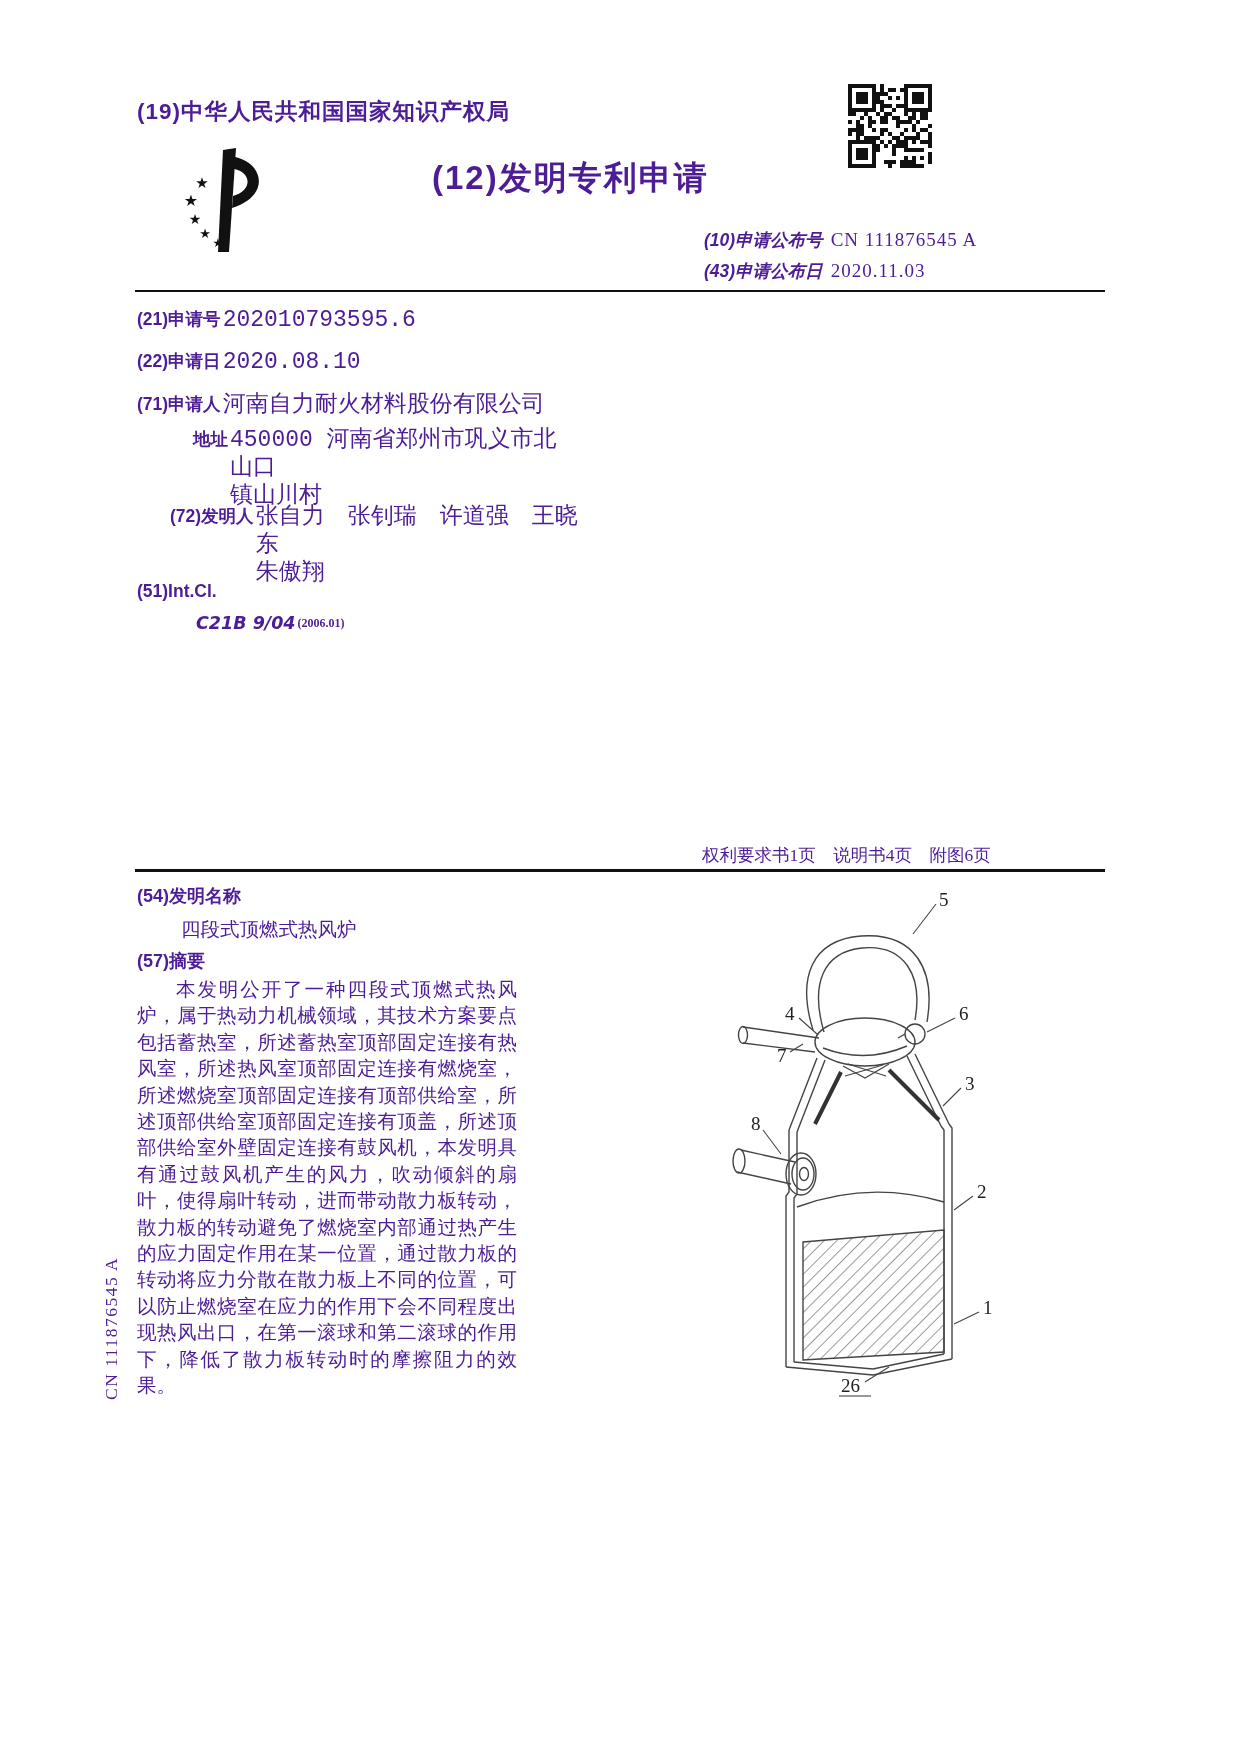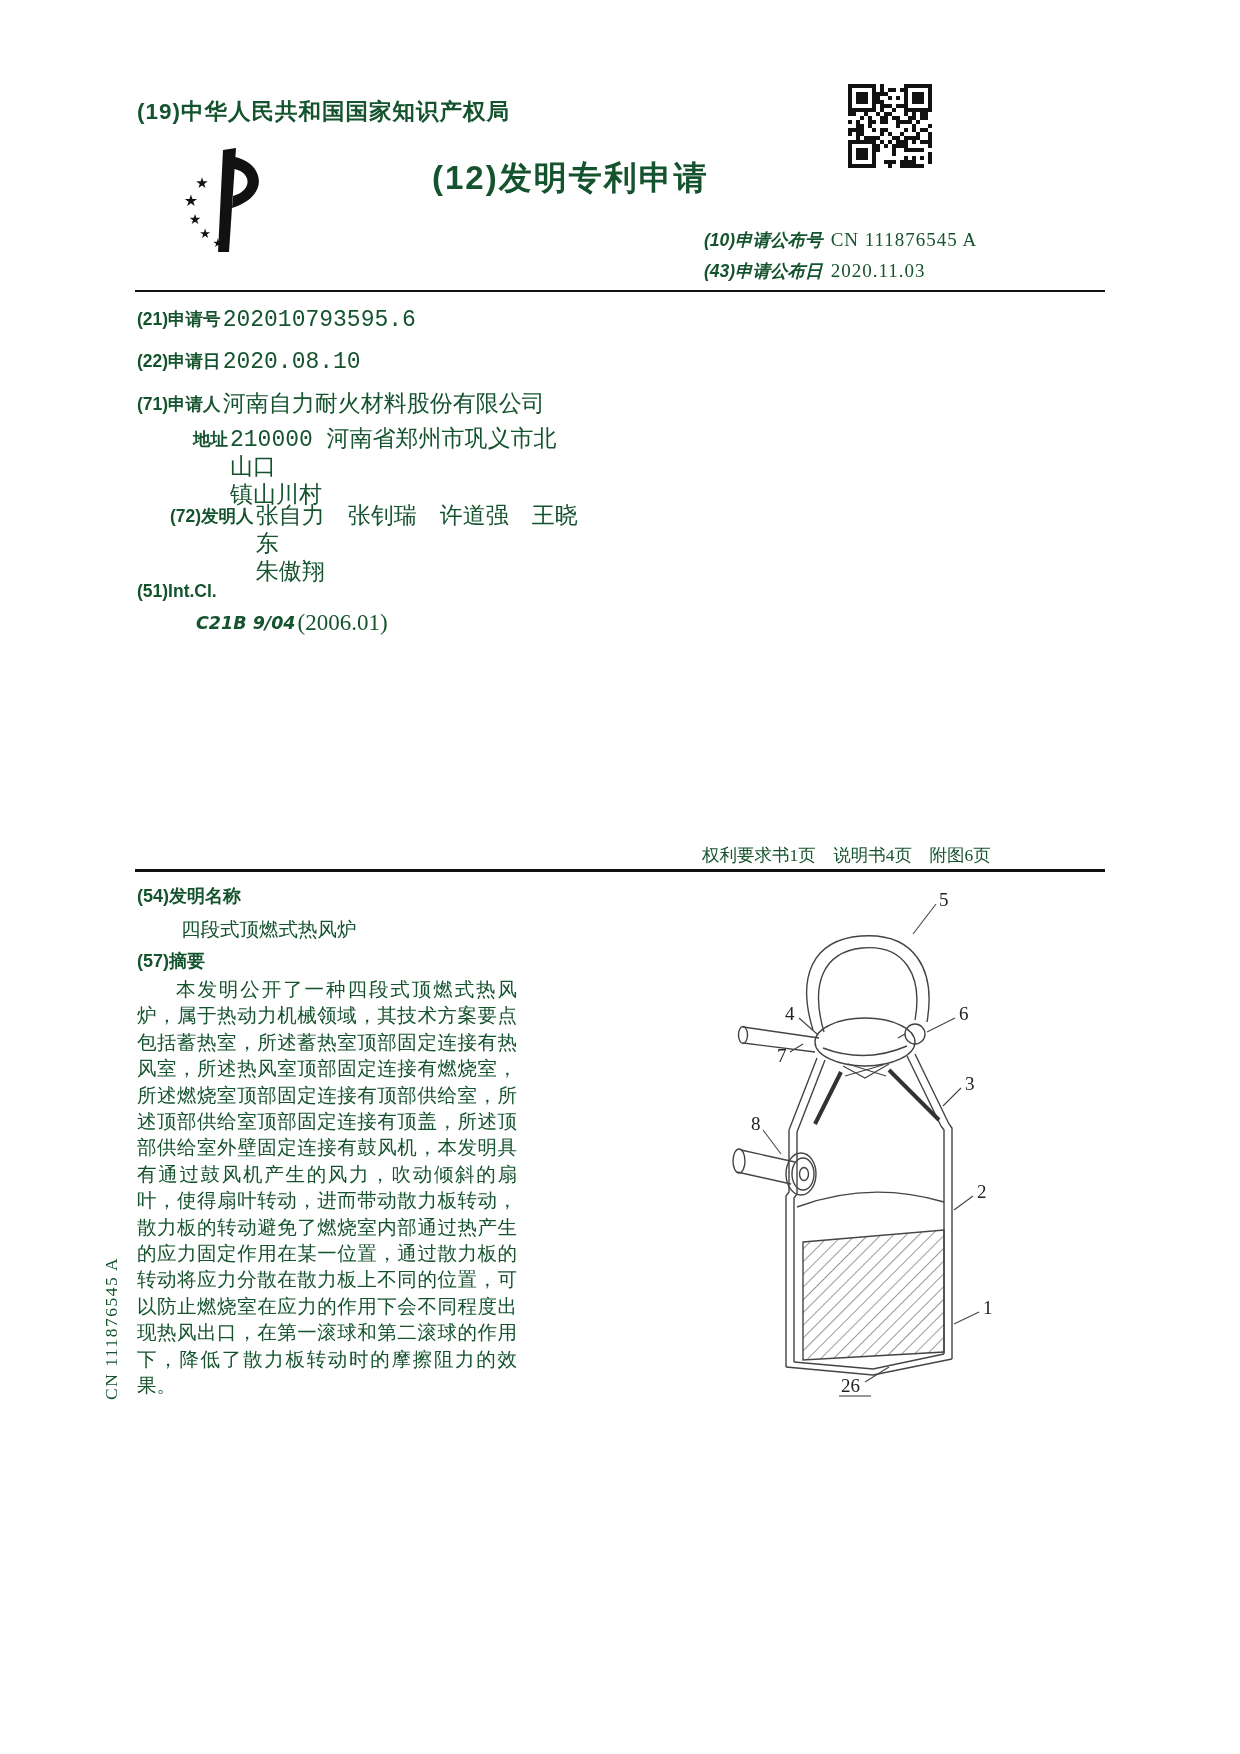--- a/index.html
+++ b/index.html
@@ -2,21 +2,21 @@
 <html><head>
 <meta charset="utf-8">
 <style>
   html,body{margin:0;padding:0;background:#888;}
   .page{
     position:relative;
     width:1240px;height:1754px;
     background:#ffffff;
     margin:0 auto;
     overflow:hidden;
-    color:#14532d;
+    color:#4c1d95;
   }
   .abs{position:absolute;}
   .sans-b{font-family:"Liberation Sans",sans-serif;font-weight:bold;}
   .serif{font-family:"Liberation Serif",serif;}
 
   .office{left:137px;top:96px;font-size:22.5px;letter-spacing:1px;}
   .kind{left:432px;top:156px;font-size:33px;letter-spacing:2px;}
 
   .qr{left:848px;top:84px;width:84px;height:84px;}
   .qr svg{display:block;width:84px;height:84px;}
@@ -29,21 +29,21 @@
   .publbl{font-family:"Liberation Sans",sans-serif;font-weight:bold;font-size:17.5px;font-style:italic;}
   .pubval{font-family:"Liberation Serif",serif;font-size:19px;letter-spacing:1px;}
 
   .rule1{left:135px;top:290px;width:970px;height:2px;background:#111;}
   .rule2{left:135px;top:869px;width:970px;height:3px;background:#111;}
 
   .row{position:absolute;display:flex;gap:2px;align-items:flex-start;}
   .lbl{font-family:"Liberation Sans",sans-serif;font-weight:bold;font-size:17.5px;line-height:26px;white-space:nowrap;}
   .val{font-family:Liberation Mono, monospace;font-size:23px;line-height:28px;white-space:pre-line;}
   .val-i{font-family:"DejaVu Sans",sans-serif;font-style:italic;font-weight:bold;font-size:17.5px;line-height:26px;}
-  .val-p{font-family:"Liberation Serif",serif;font-size:23px;line-height:26px;}
+  .val-p{font-family:"Liberation Serif",serif;font-size:12px;line-height:26px;font-weight:bold;}
 
   .pagesline{left:702px;top:843px;font-size:17.5px;}
   .sec-lbl{font-size:18px;}
   .sec54-title{left:181px;top:916px;font-size:19.5px;}
   .abstract{
     left:137px;top:977px;width:380px;
     font-size:19.5px;line-height:26.4px;
     text-align:justify;text-indent:2em;
     font-family:"Liberation Serif",serif;
   }
@@ -342,21 +342,21 @@
     <span class="val">2020.08.10</span>
   </div>
 
   <div class="row" style="left:137px;top:391px;">
     <span class="lbl">(71)申请人</span>
     <span class="val">河南自力耐火材料股份有限公司</span>
   </div>
 
   <div class="row" style="left:193px;top:426px;">
     <span class="lbl">地址</span>
-    <span class="val" style="max-width:330px;">210000 河南省郑州市巩义市北山口
+    <span class="val" style="max-width:330px;">450000 河南省郑州市巩义市北山口
 镇山川村</span>
   </div>
 
   <div class="row" style="left:137px;top:503px;margin-left:33px;">
     <span class="lbl">(72)发明人</span>
     <span class="val" style="max-width:330px;">张自力　张钊瑞　许道强　王晓东
 朱傲翔</span>
   </div>
 
   <div class="row" style="left:137px;top:578px;">

